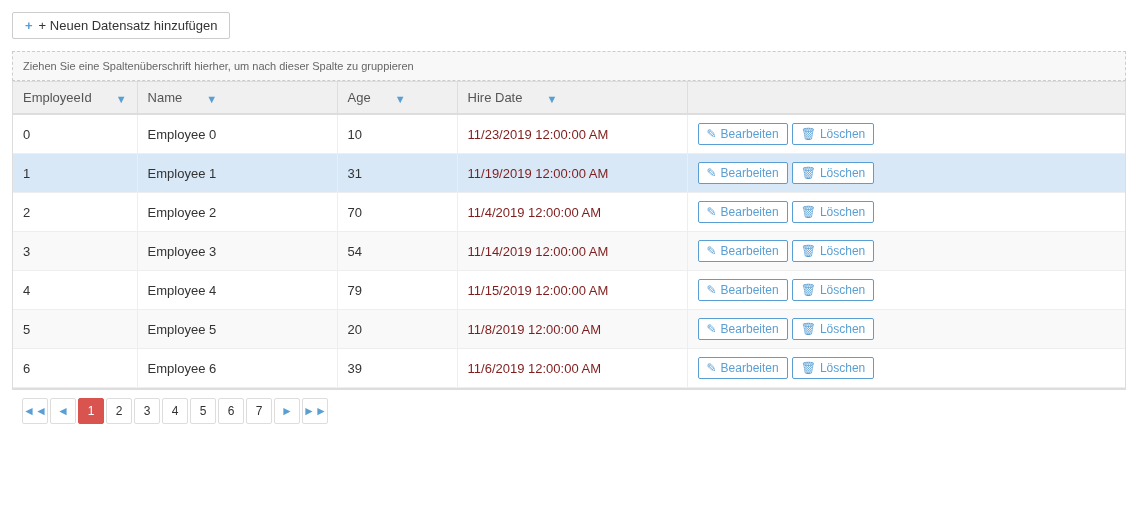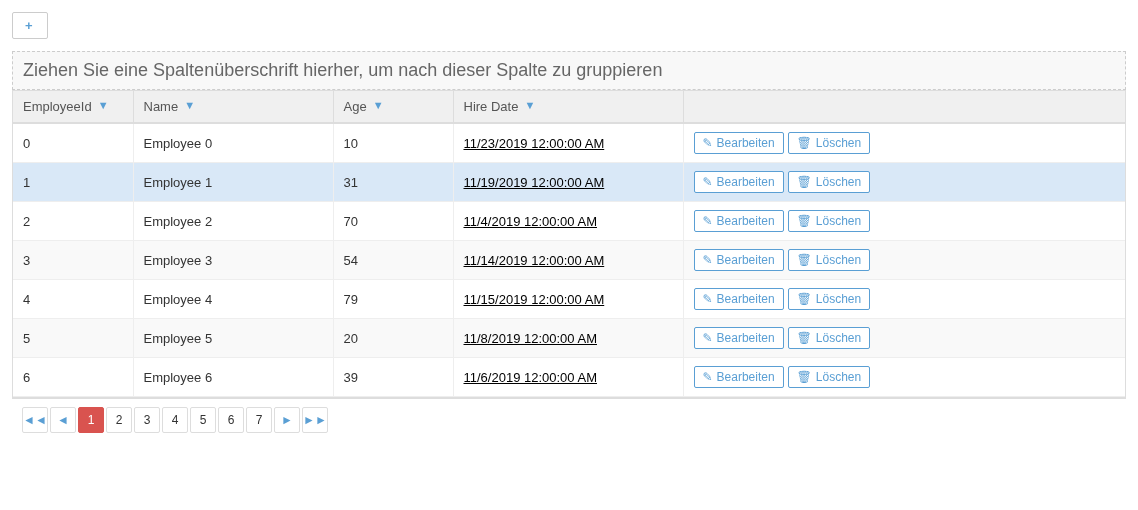--- a/index.html
+++ b/index.html
@@ -28,21 +28,21 @@
       margin-bottom: 12px;
       border-radius: 2px;
     }
     .add-btn .plus { color: #5a9fd4; font-weight: bold; margin-right: 2px; }
 
     .group-hint {
       background: #f8f8f8;
       border: 1px dashed #ccc;
       padding: 8px 10px;
       color: #666;
-      font-size: 18px;
+      font-size: 11px;
       margin-bottom: 0;
     }
 
     .table-wrapper {
       border: 1px solid #ddd;
       overflow: hidden;
       position: relative;
     }
 
     table {
@@ -63,22 +63,22 @@
       border-right: 1px solid #ddd;
       white-space: nowrap;
     }
 
     thead th:last-child {
       border-right: none;
     }
 
     .th-inner {
       display: flex;
-      align-items: flex-start;
-      gap: 6px;
+      align-items: flex-end;
+      gap: 24px;
     }
 
     .filter-icon {
       color: #5a9fd4;
       font-size: 11px;
     }
 
     tbody tr:nth-child(even) {
       background: #f9f9f9;
     }
@@ -95,22 +95,21 @@
       border-bottom: 1px solid #eee;
       border-right: 1px solid #eee;
       vertical-align: middle;
     }
 
     tbody td:last-child {
       border-right: none;
     }
 
     .hire-date {
-      color: #000000;
-      text-decoration: underline;
+      color: #7f1d1d;
     }
 
     .actions-cell {
       white-space: nowrap;
       display: flex;
       gap: 4px;
       align-items: center;
     }
 
     .btn-edit {
@@ -193,20 +192,21 @@
     .col-actions { width: auto; }
   </style>
 </head>
 <body>
 
 <div class="container">
 
   
   <button class="add-btn">
     <span class="plus">+</span>
+    <span>+ Neuen Datensatz hinzufügen</span>
   </button>
 
   
   <div class="group-hint">
     <span>Ziehen Sie eine Spaltenüberschrift hierher, um nach dieser Spalte zu gruppieren</span>
   </div>
 
   
   <div class="table-wrapper">
     <table>

